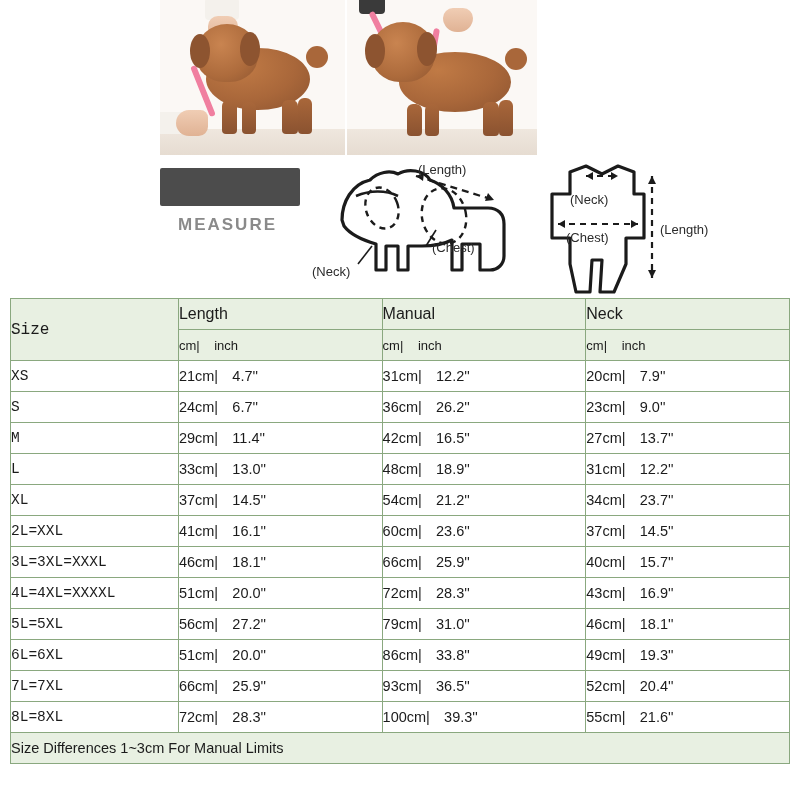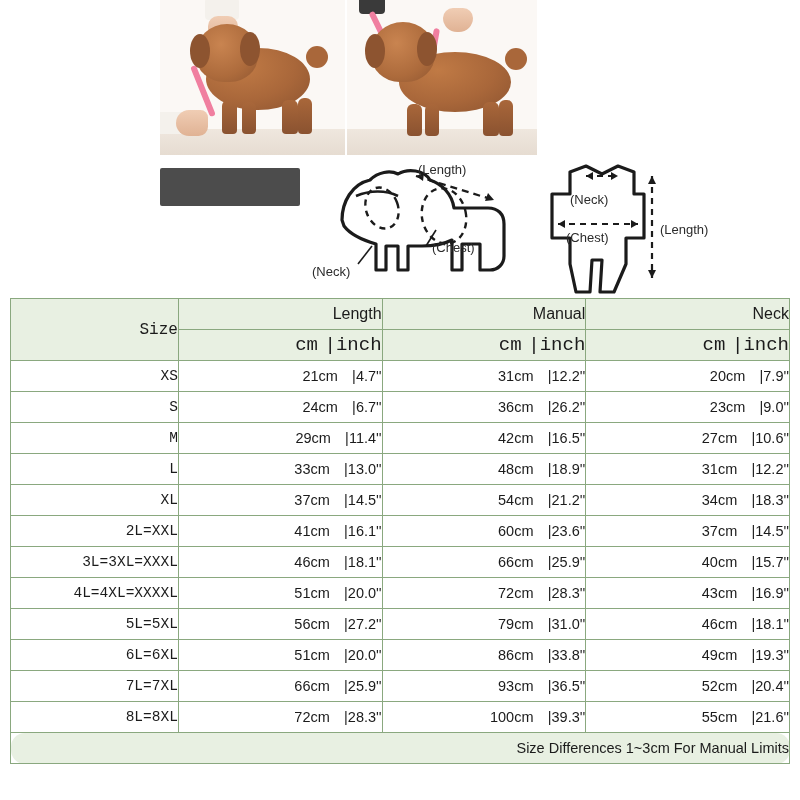--- a/index.html
+++ b/index.html
@@ -128,39 +128,38 @@
     width: 780px;
   }
   table.size-table {
     width: 780px;
     border-collapse: collapse;
     font-size: 14.5px;
     color: #1b1b1b;
   }
   table.size-table td, table.size-table th {
     border: 1px solid #8aa87f;
-    text-align: right;
+    text-align: left;
     font-weight: normal;
     padding: 0;
     height: 31px;
     vertical-align: middle;
   }
   .hdr {
     background: #e8f0e2;
     font-size: 16px;
   }
-  .hdr.unit { font-size: 19px; font-family: Liberation Mono, monospace; }
+  .hdr.unit { font-size: 13px; }
   .col-size { width: 168px; font-family: Liberation Mono, monospace; }
   .col-data { width: 204px; }
   .sep { display: inline-block; width: 18px; color: #1b1b1b; }
   .footer-row td {
     background: #e8f0e2;
     height: 30px;
     font-size: 14.5px;
-    border-radius: 14px;
   }
 </style>
 </head>
 <body>
 
 <div id="page">
 
   <div class="photo-band">
 
     <div class="photo left">
@@ -199,20 +198,21 @@
       <div class="dog-leg" style="left:60px; top:104px; width:15px; height:32px;"></div>
       <div class="dog-leg" style="left:78px; top:104px; width:14px; height:32px;"></div>
       <div class="dog-leg" style="left:136px; top:102px; width:16px; height:34px;"></div>
       <div class="dog-leg" style="left:152px; top:100px; width:14px; height:36px;"></div>
       <div class="dog-tail" style="left:158px; top:48px; width:22px; height:22px;"></div>
     </div>
   </div>
 
   <div class="howto">
     <div class="howto-bar"></div>
+    <div class="howto-l2">MEASURE</div>
   </div>
 
   <div class="diagram side">
     <svg width="225" height="135" viewBox="0 0 225 135">
 
       <path d="M30 60 C30 42 40 24 58 20 C66 12 78 10 86 14 C96 8 112 10 118 20
                C130 24 140 34 142 48 L176 48 C186 48 192 54 192 64
                L192 96 C192 104 186 110 178 110 L168 110 L168 84 L150 84 L150 110
                L140 110 L140 80 C132 84 120 86 110 86 L96 86 L96 110 L86 110 L86 86
                L74 86 L74 110 L64 110 L64 84 C50 80 38 74 32 66 Z" fill="none" stroke="#1b1b1b" stroke-width="3.2" stroke-linejoin="round"></path>
@@ -289,33 +289,33 @@
           <tr>
             <td class="col-size"><span>S</span></td>
             <td class="col-data"><span>24cm</span><span class="sep">|</span><span>6.7''</span></td>
             <td class="col-data"><span>36cm</span><span class="sep">|</span><span>26.2''</span></td>
             <td class="col-data"><span>23cm</span><span class="sep">|</span><span>9.0''</span></td>
           </tr>
           <tr>
             <td class="col-size"><span>M</span></td>
             <td class="col-data"><span>29cm</span><span class="sep">|</span><span>11.4''</span></td>
             <td class="col-data"><span>42cm</span><span class="sep">|</span><span>16.5''</span></td>
-            <td class="col-data"><span>27cm</span><span class="sep">|</span><span>10.6''</span></td>
+            <td class="col-data"><span>27cm</span><span class="sep">|</span><span>13.7''</span></td>
           </tr>
           <tr>
             <td class="col-size"><span>L</span></td>
             <td class="col-data"><span>33cm</span><span class="sep">|</span><span>13.0''</span></td>
             <td class="col-data"><span>48cm</span><span class="sep">|</span><span>18.9''</span></td>
             <td class="col-data"><span>31cm</span><span class="sep">|</span><span>12.2''</span></td>
           </tr>
           <tr>
             <td class="col-size"><span>XL</span></td>
             <td class="col-data"><span>37cm</span><span class="sep">|</span><span>14.5''</span></td>
             <td class="col-data"><span>54cm</span><span class="sep">|</span><span>21.2''</span></td>
-            <td class="col-data"><span>34cm</span><span class="sep">|</span><span>18.3''</span></td>
+            <td class="col-data"><span>34cm</span><span class="sep">|</span><span>23.7''</span></td>
           </tr>
           <tr>
             <td class="col-size"><span>2L=XXL</span></td>
             <td class="col-data"><span>41cm</span><span class="sep">|</span><span>16.1''</span></td>
             <td class="col-data"><span>60cm</span><span class="sep">|</span><span>23.6''</span></td>
             <td class="col-data"><span>37cm</span><span class="sep">|</span><span>14.5''</span></td>
           </tr>
           <tr>
             <td class="col-size"><span>3L=3XL=XXXL</span></td>
             <td class="col-data"><span>46cm</span><span class="sep">|</span><span>18.1''</span></td>

